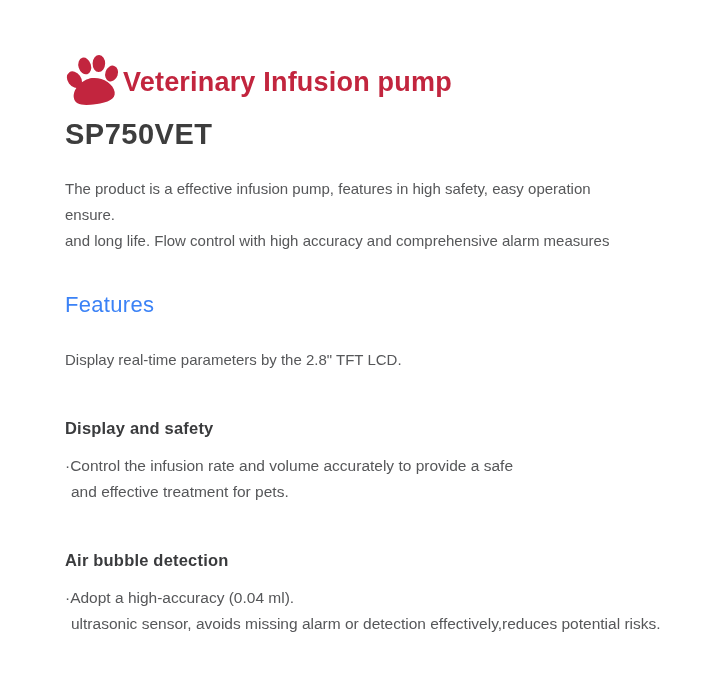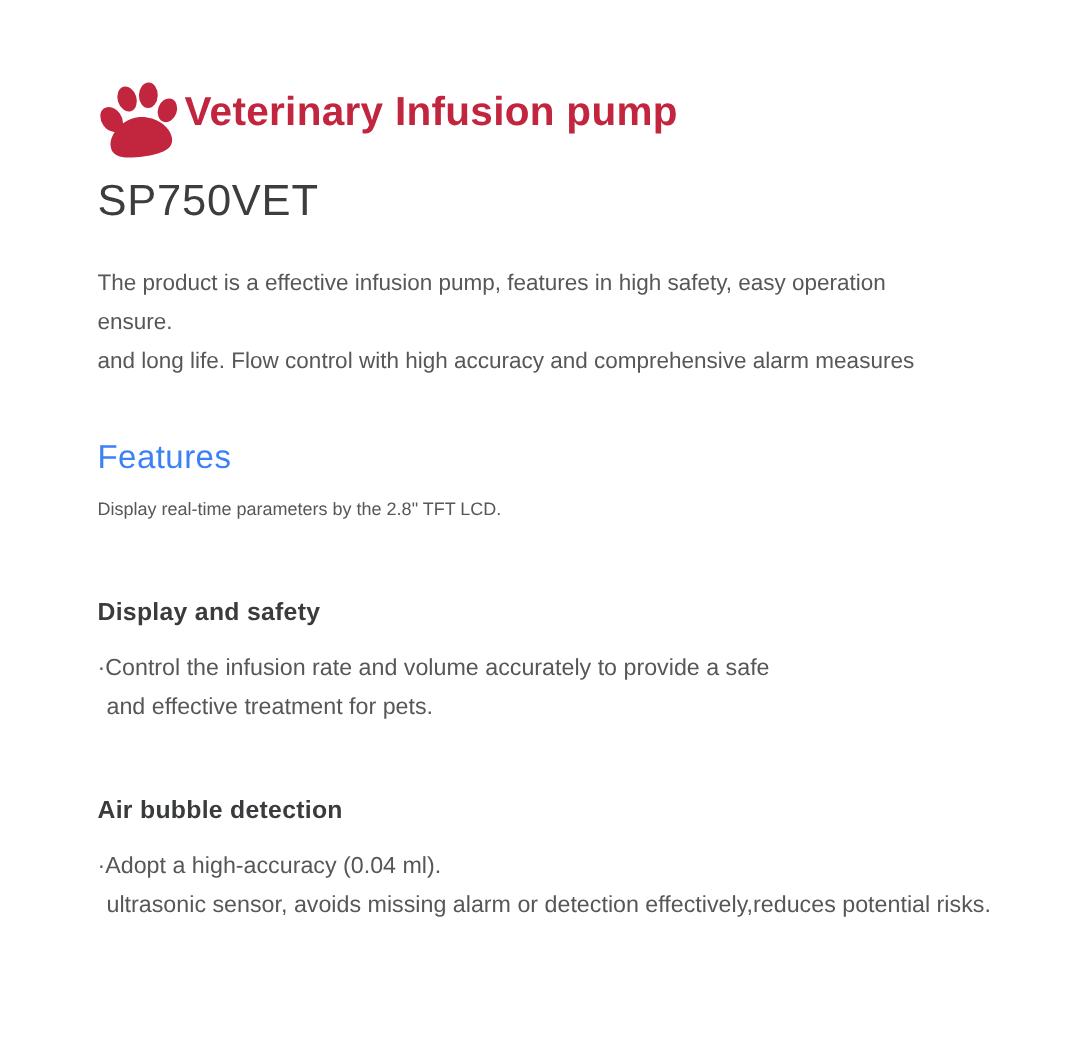--- a/index.html
+++ b/index.html
@@ -10,61 +10,61 @@
     font-family: "Liberation Sans", sans-serif;
     color: #58595b;
     overflow: hidden;
     position: relative;
   }
   .page {
     padding: 53px 60px 0 65px;
   }
   .brand-row {
     display: flex;
-    align-items: flex-start;
+    align-items: center;
     gap: 4px;
     height: 52px;
   }
   .paw {
     width: 54px;
     height: 52px;
     display: inline-block;
     flex: 0 0 auto;
   }
   .paw svg { width: 100%; height: 100%; transform: rotate(-8deg); }
   .brand-title {
     font-size: 27px;
     font-weight: 700;
     letter-spacing: 0.2px;
     color: var(--accent, #c2253e);
     padding-top: 6px;
   }
   .model {
     margin-top: 13px;
     font-size: 29px;
-    font-weight: 400;
+    font-weight: 700;
     letter-spacing: 0.5px;
     color: #3d3d3d;
   }
   .intro {
     margin-top: 25px;
     font-size: 15px;
     line-height: 26px;
     color: #565759;
   }
   .features-title {
     margin-top: 38px;
     font-size: 22px;
     font-weight: 400;
     color: #3b82f6;
     letter-spacing: 0.3px;
   }
   .display-block {
-    margin-top: 8px;
-    font-size: 12px;
+    margin-top: 28px;
+    font-size: 15px;
     line-height: 27px;
     color: #565759;
   }
   .section {
     margin-top: 46px;
   }
   .section-heading {
     font-size: 16.5px;
     font-weight: 700;
     color: #3a3b3d;

